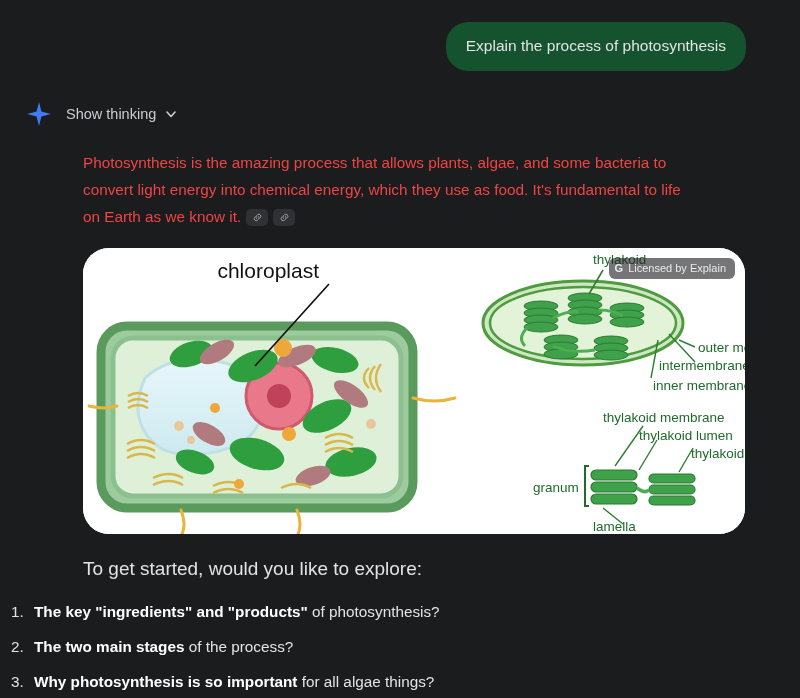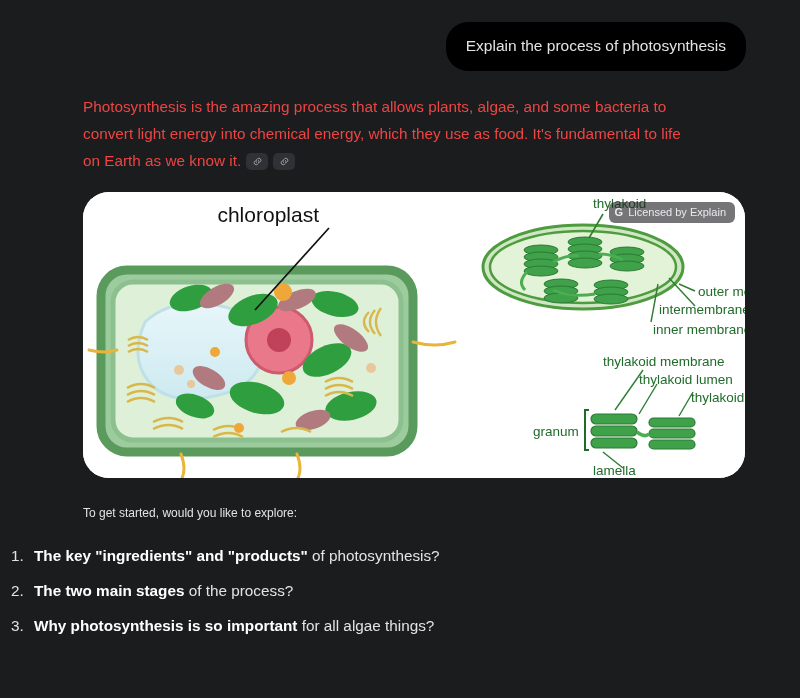--- a/index.html
+++ b/index.html
@@ -17,21 +17,21 @@
     color: #e3e3e3;
     padding: 0;
   }
   
   .user-row {
     display: flex;
     justify-content: flex-end;
     padding: 22px 54px 0 0;
   }
   .user-bubble {
-    background: #000000;
+    background: #14532d;
     color: #e3e3e3;
     border-radius: 22px;
     padding: 14px 20px 15px 20px;
     font-size: 15.5px;
     line-height: 20px;
     max-width: 520px;
   }
   
   .thinking-row {
     display: flex;
@@ -102,21 +102,21 @@
   }
   .license .g {
     font-size: 11px;
     font-weight: bold;
     color: #e8eaed;
   }
   .fig-svg { position: absolute; inset: 0; }
   
   .followup {
     padding: 22px 60px 0 83px;
-    font-size: 12px;
+    font-size: 19px;
     line-height: 26px;
     color: #e3e3e3;
   }
   ol.options {
     margin: 12px 0 0 0;
     padding-left: 28px;
     font-size: 15.3px;
     line-height: 35px;
     color: #e3e3e3;
   }
@@ -125,20 +125,35 @@
 </style>
 </head>
 <body>
 
 <div class="chat">
 
   <div class="user-row">
     <div class="user-bubble">Explain the process of photosynthesis</div>
   </div>
 
+  <div class="thinking-row">
+    <span class="spark">
+      <svg viewBox="0 0 26 26" width="26" height="26">
+        <path d="M13 1 L15.4 10.6 L25 13 L15.4 15.4 L13 25 L10.6 15.4 L1 13 L10.6 10.6 Z" fill="#3f7bf5"></path>
+      </svg>
+    </span>
+    <span class="show-thinking">
+      <span>Show thinking</span>
+      <span class="chev">
+        <svg viewBox="0 0 14 14" width="14" height="14">
+          <path d="M3 5 L7 9.5 L11 5" fill="none" stroke="#c9cdd1" stroke-width="1.6" stroke-linecap="round" stroke-linejoin="round"></path>
+        </svg>
+      </span>
+    </span>
+  </div>
 
   <div class="answer">
     <span>Photosynthesis is the amazing process that allows plants, algae, and some bacteria to convert light energy into chemical energy, which they use as food. It's fundamental to life on Earth as we know it.</span><span class="cite">
         <svg viewBox="0 0 16 16">
           <path d="M6.5 9.5 a3 3 0 0 1 0-4 l1.6-1.6 a3 3 0 0 1 4.2 4.2 l-0.9 0.9" fill="none" stroke="#9aa0a6" stroke-width="1.4" stroke-linecap="round"></path>
           <path d="M9.5 6.5 a3 3 0 0 1 0 4 l-1.6 1.6 a3 3 0 0 1-4.2-4.2 l0.9-0.9" fill="none" stroke="#9aa0a6" stroke-width="1.4" stroke-linecap="round"></path>
         </svg>
       </span><span class="cite">
         <svg viewBox="0 0 16 16">
           <path d="M6.5 9.5 a3 3 0 0 1 0-4 l1.6-1.6 a3 3 0 0 1 4.2 4.2 l-0.9 0.9" fill="none" stroke="#9aa0a6" stroke-width="1.4" stroke-linecap="round"></path>

